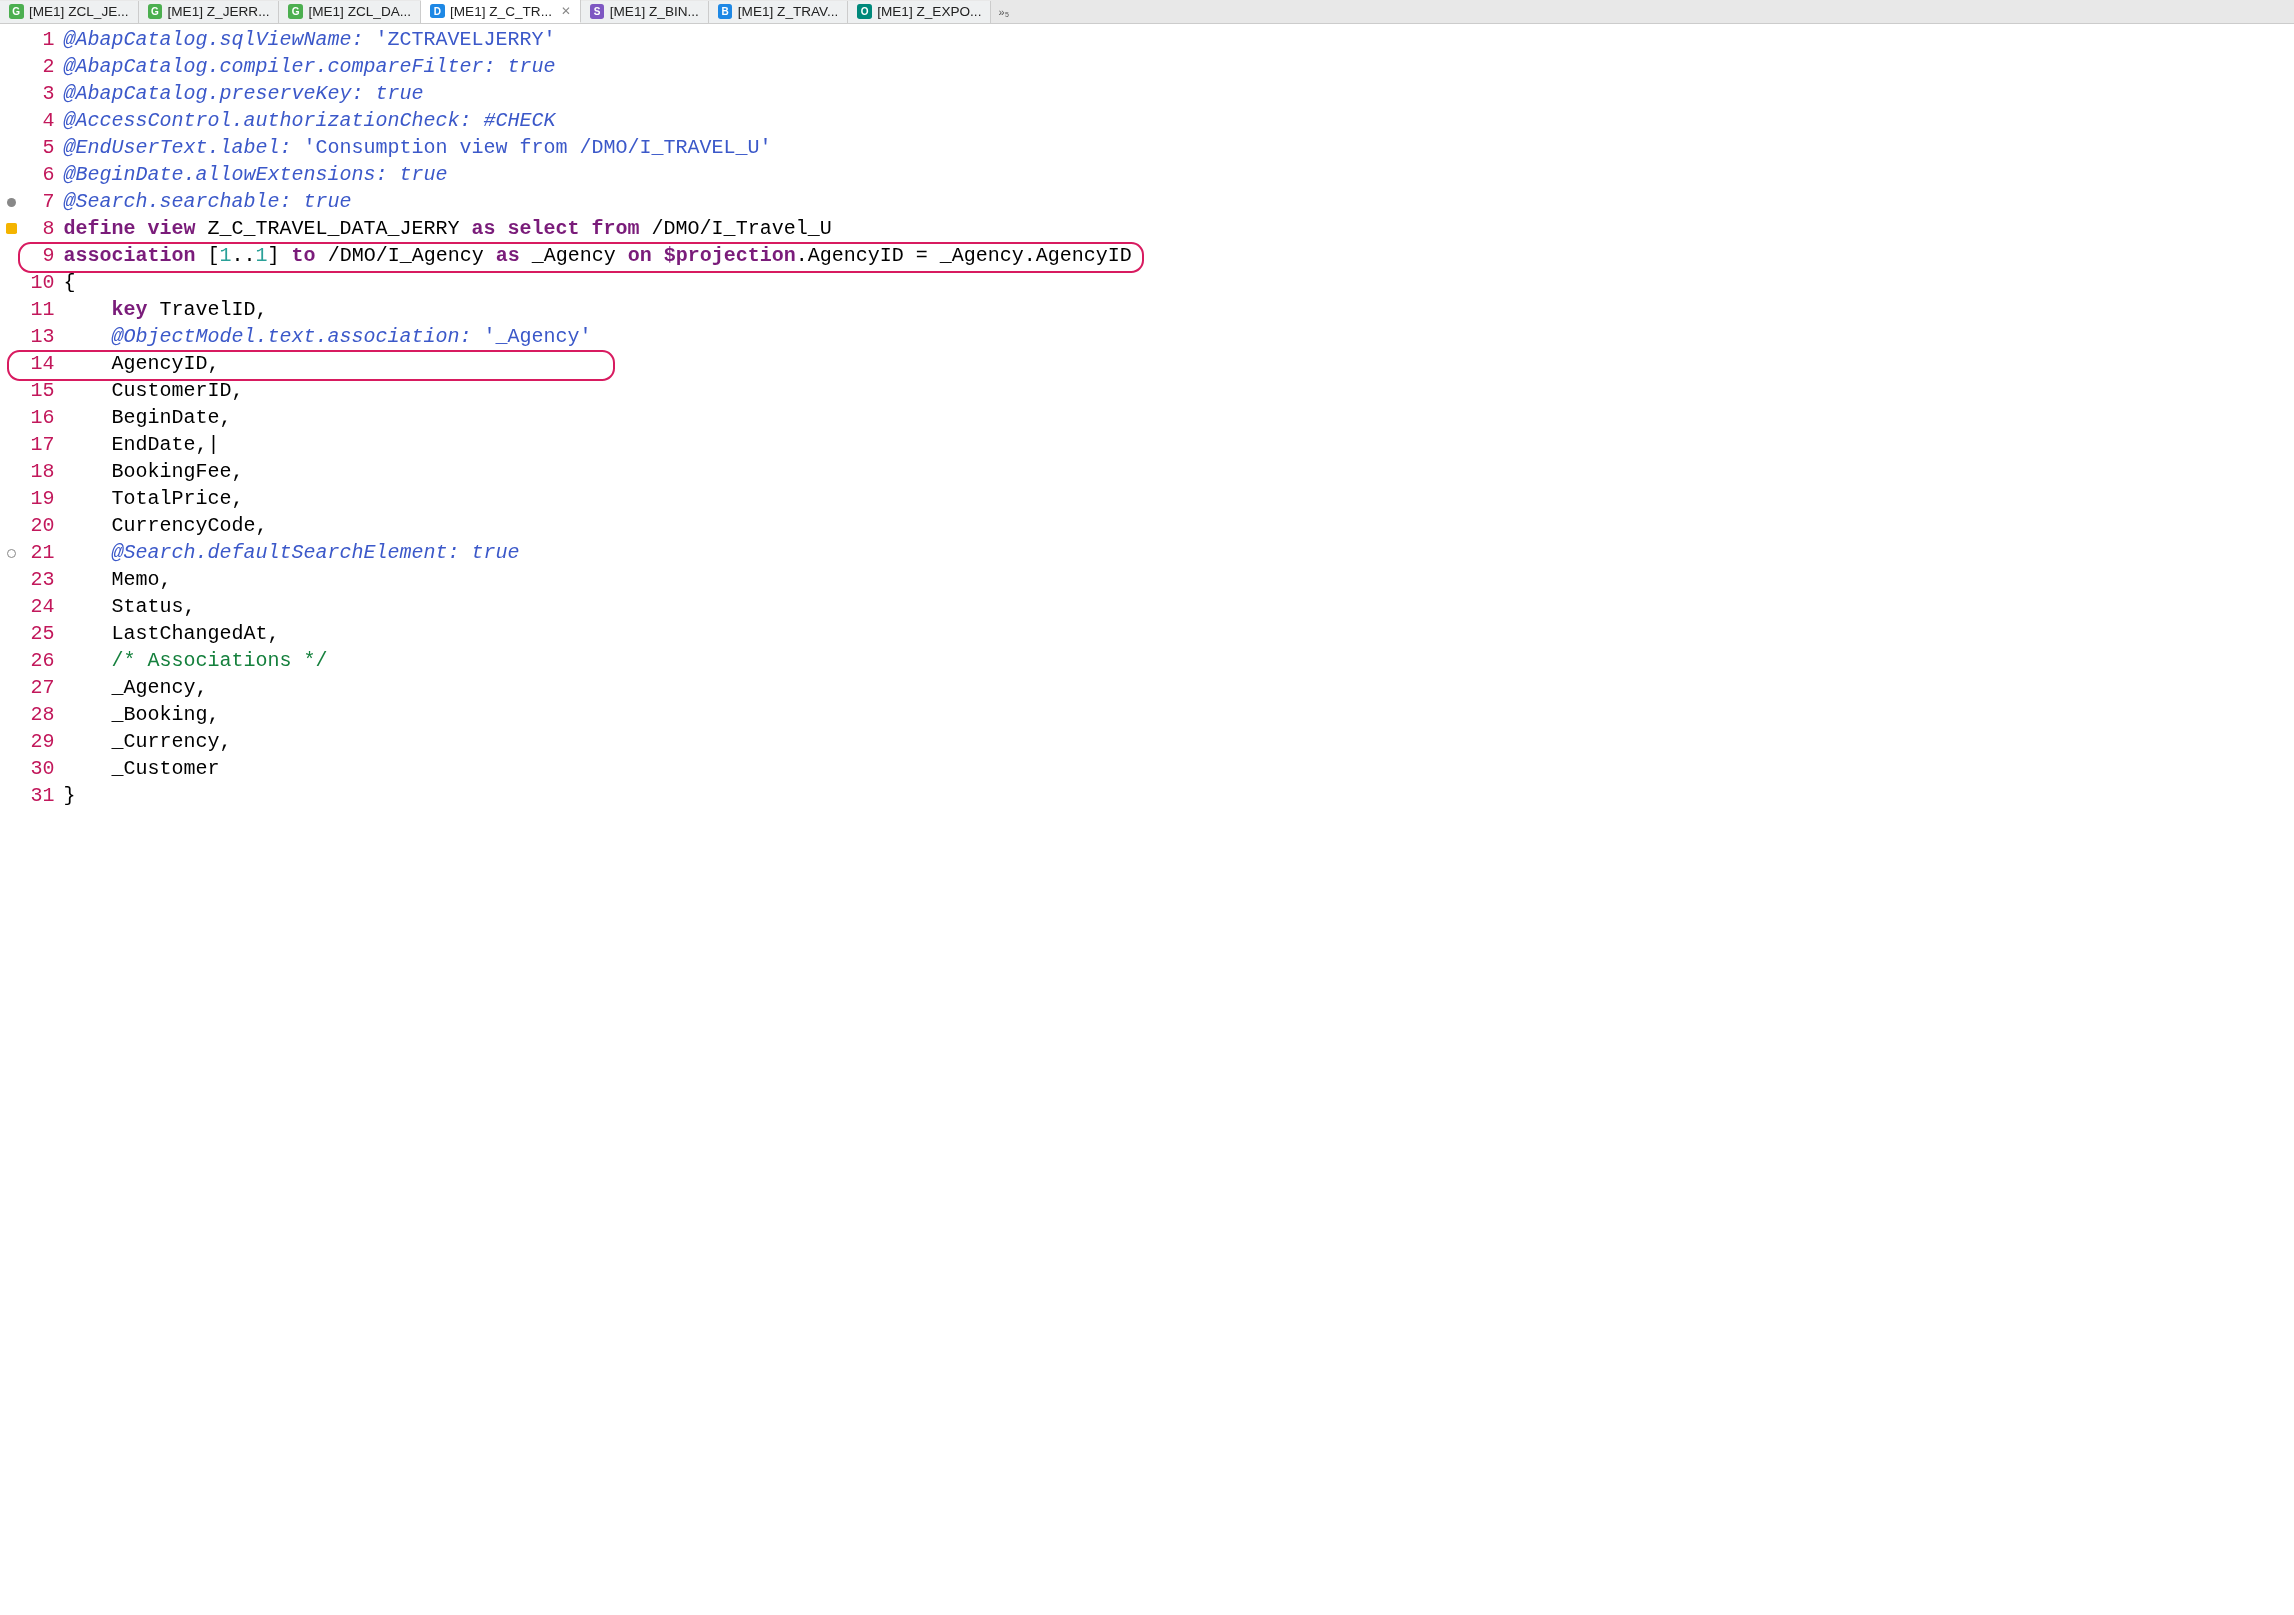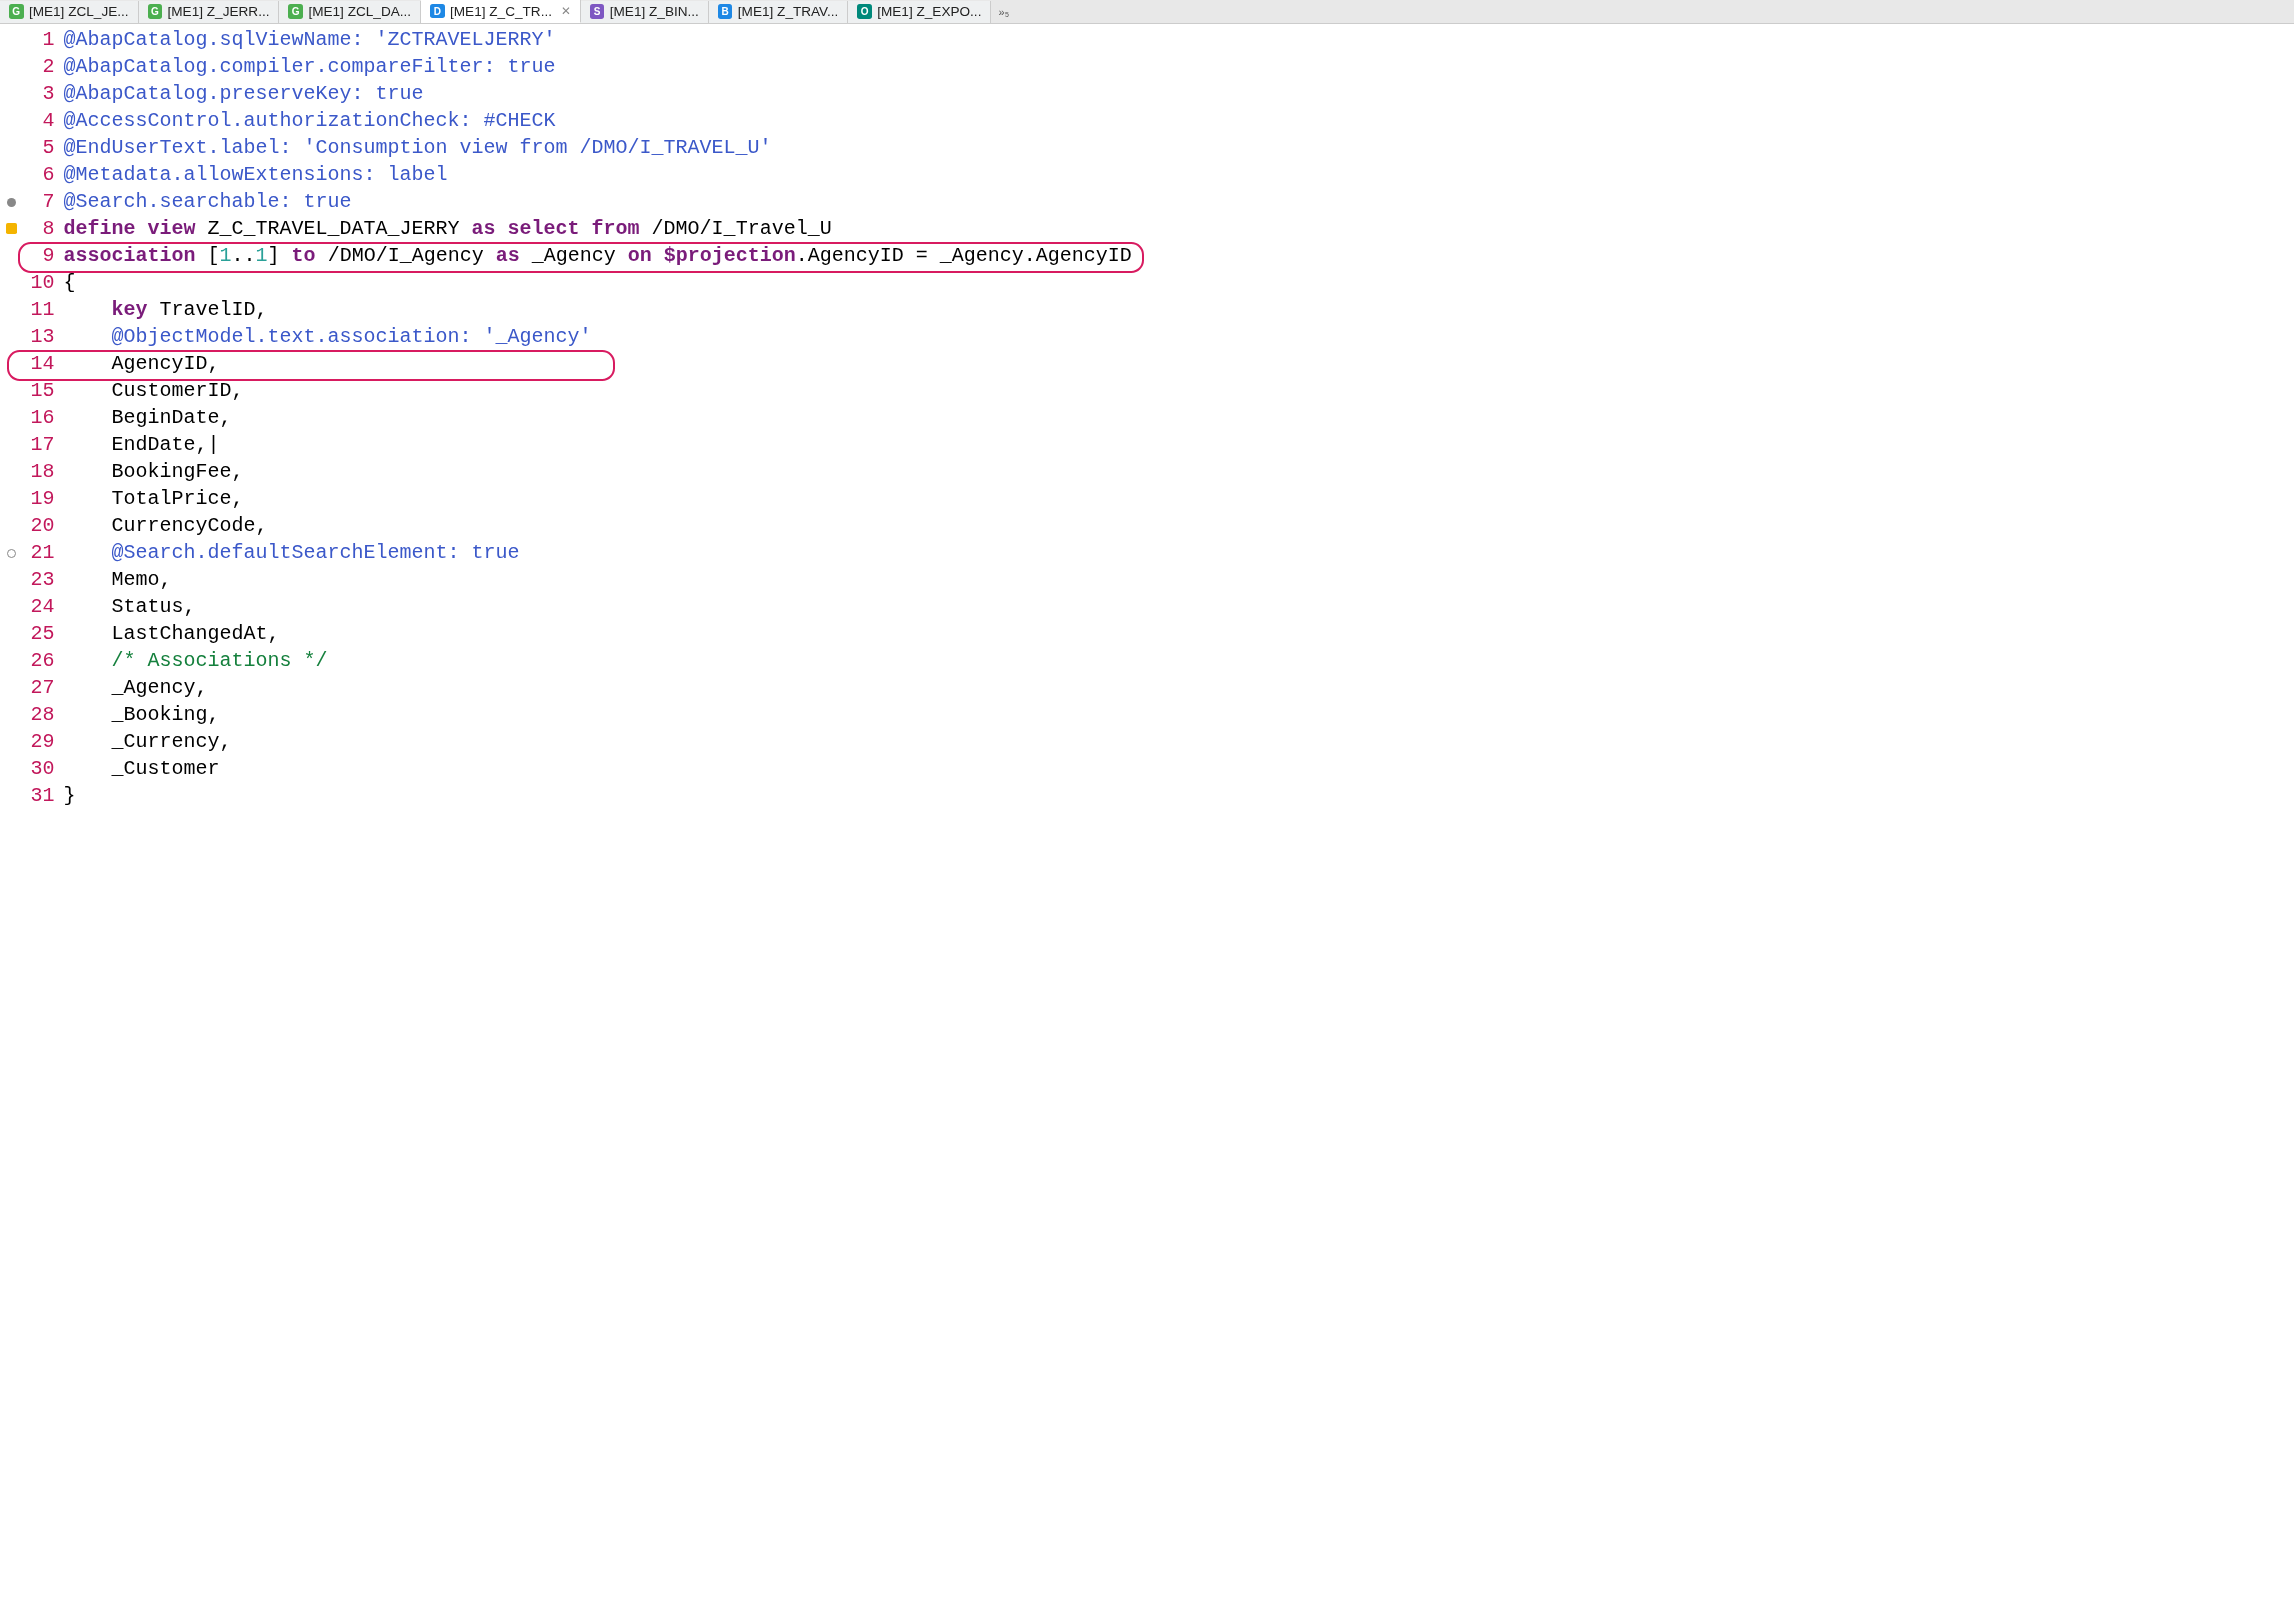--- a/index.html
+++ b/index.html
@@ -88,21 +88,21 @@
   .lineno {
     width: 40px;
     text-align: right;
     padding-right: 9px;
     color: #c2185b;
     user-select: none;
   }
   .code { flex: 1; }
 
   .kw { color: #7a1c7a; font-weight: bold; text-align: center; }
-  .anno { color: #3b58c9; }
+  .anno { color: #3b58c9; font-style: italic; }
   .str { color: #3b58c9; text-align: right; }
   .num { color: #2aa198; }
   .plain { color: #000000; }
   .comment { color: #15803d; }
 
   .hl-box {
     position: absolute;
     border: 2.7px solid #d81b60;
     border-radius: 12.7px;
     pointer-events: none;
@@ -151,21 +151,21 @@
   <div class="line"><span class="gutter"></span><span class="lineno">1</span><span class="code"><span class="anno">@AbapCatalog.sqlViewName: </span><span class="str">'ZCTRAVELJERRY'</span></span></div>
 
   <div class="line"><span class="gutter"></span><span class="lineno">2</span><span class="code"><span class="anno">@AbapCatalog.compiler.compareFilter: true</span></span></div>
 
   <div class="line"><span class="gutter"></span><span class="lineno">3</span><span class="code"><span class="anno">@AbapCatalog.preserveKey: true</span></span></div>
 
   <div class="line"><span class="gutter"></span><span class="lineno">4</span><span class="code"><span class="anno">@AccessControl.authorizationCheck: #CHECK</span></span></div>
 
   <div class="line"><span class="gutter"></span><span class="lineno">5</span><span class="code"><span class="anno">@EndUserText.label: </span><span class="str">'Consumption view from /DMO/I_TRAVEL_U'</span></span></div>
 
-  <div class="line"><span class="gutter"></span><span class="lineno">6</span><span class="code"><span class="anno">@Metadata.allowExtensions: label</span></span></div>
+  <div class="line"><span class="gutter"></span><span class="lineno">6</span><span class="code"><span class="anno">@BeginDate.allowExtensions: true</span></span></div>
 
   <div class="line"><span class="gutter"><span class="marker-circle"></span></span><span class="lineno">7</span><span class="code"><span class="anno">@Search.searchable: true</span></span></div>
 
   <div class="line"><span class="gutter"><span class="marker-warn"></span></span><span class="lineno">8</span><span class="code"><span class="kw">define view</span><span class="plain"> Z_C_TRAVEL_DATA_JERRY </span><span class="kw">as select from</span><span class="plain"> /DMO/I_Travel_U</span></span></div>
 
   <div class="line"><span class="gutter"></span><span class="lineno">9</span><span class="code"><span class="kw">association</span><span class="plain"> [</span><span class="num">1</span><span class="plain">..</span><span class="num">1</span><span class="plain">] </span><span class="kw">to</span><span class="plain"> /DMO/I_Agency </span><span class="kw">as</span><span class="plain"> _Agency </span><span class="kw">on</span><span class="kw"> $projection</span><span class="plain">.AgencyID = _Agency.AgencyID</span></span></div>
 
   <div class="line"><span class="gutter"></span><span class="lineno">10</span><span class="code plain">{</span></div>
 
   <div class="line"><span class="gutter"></span><span class="lineno">11</span><span class="code">    <span class="kw">key</span><span class="plain"> TravelID,</span></span></div>

